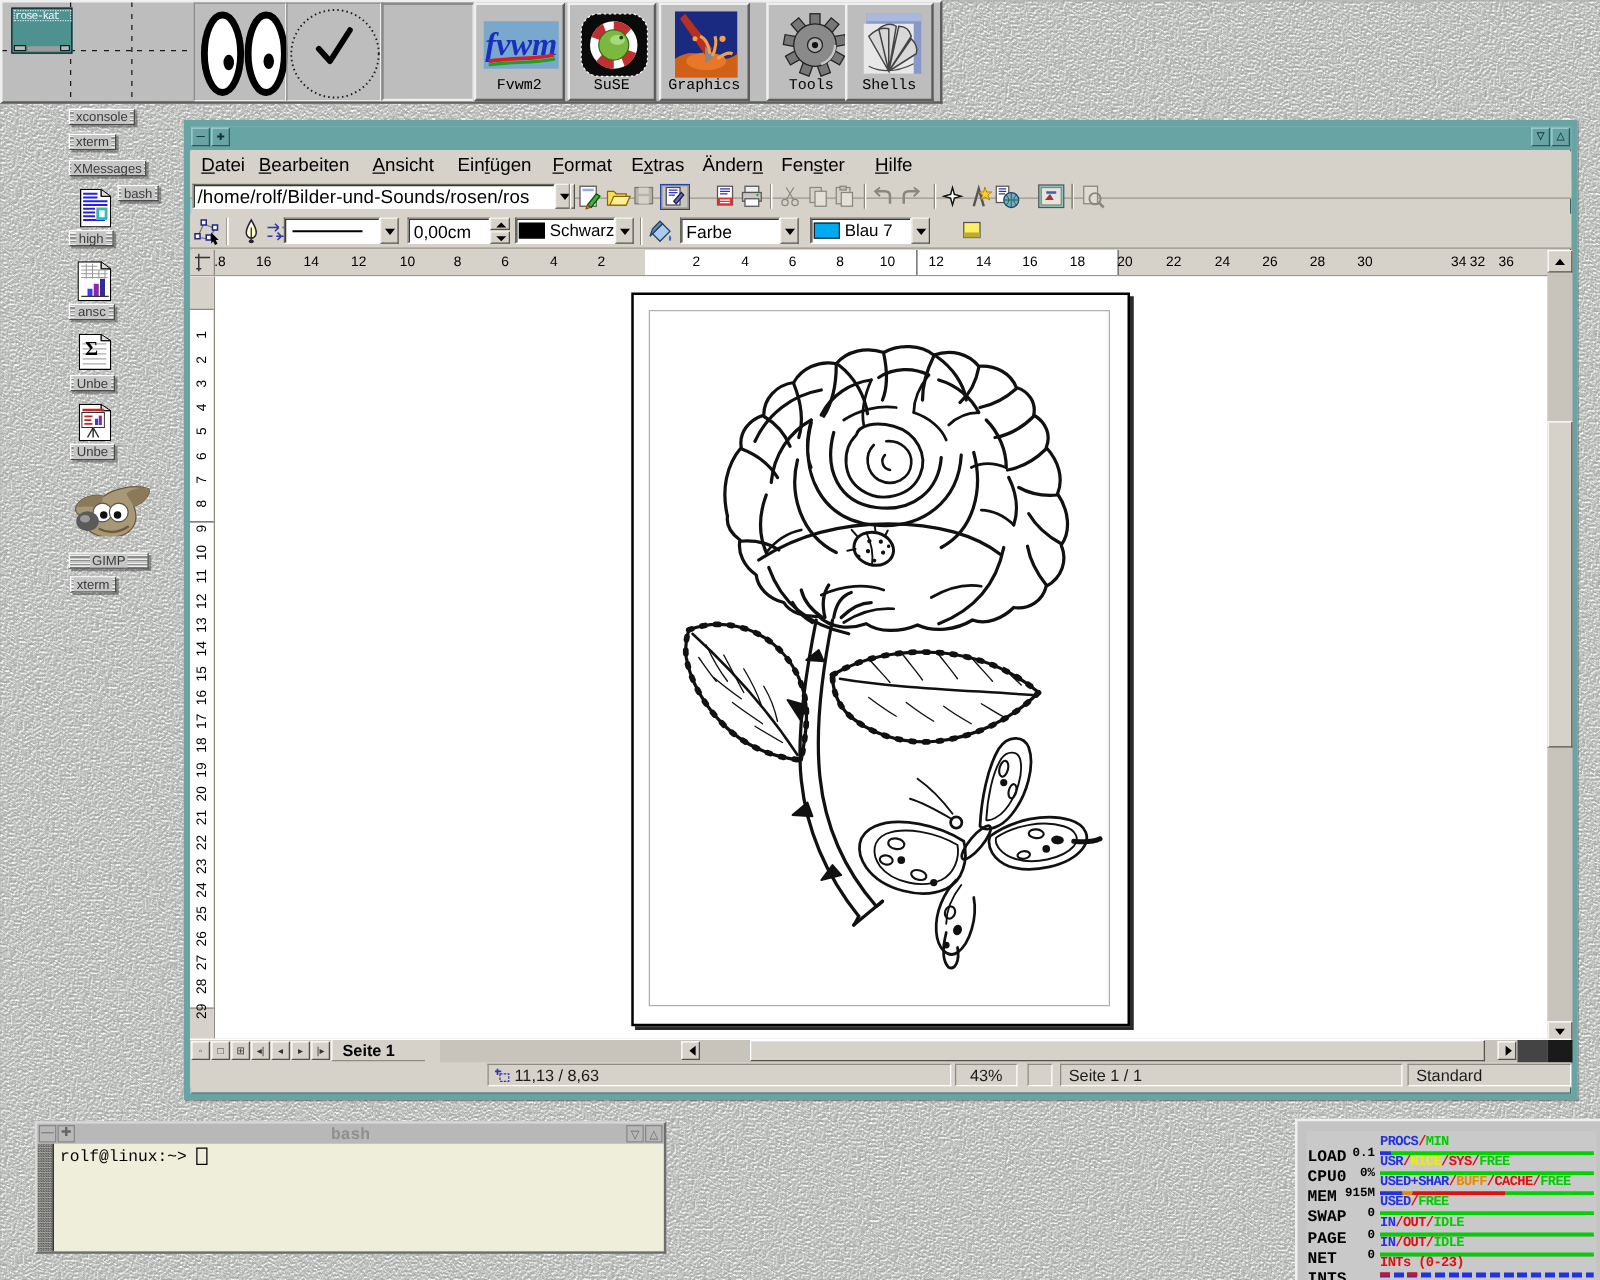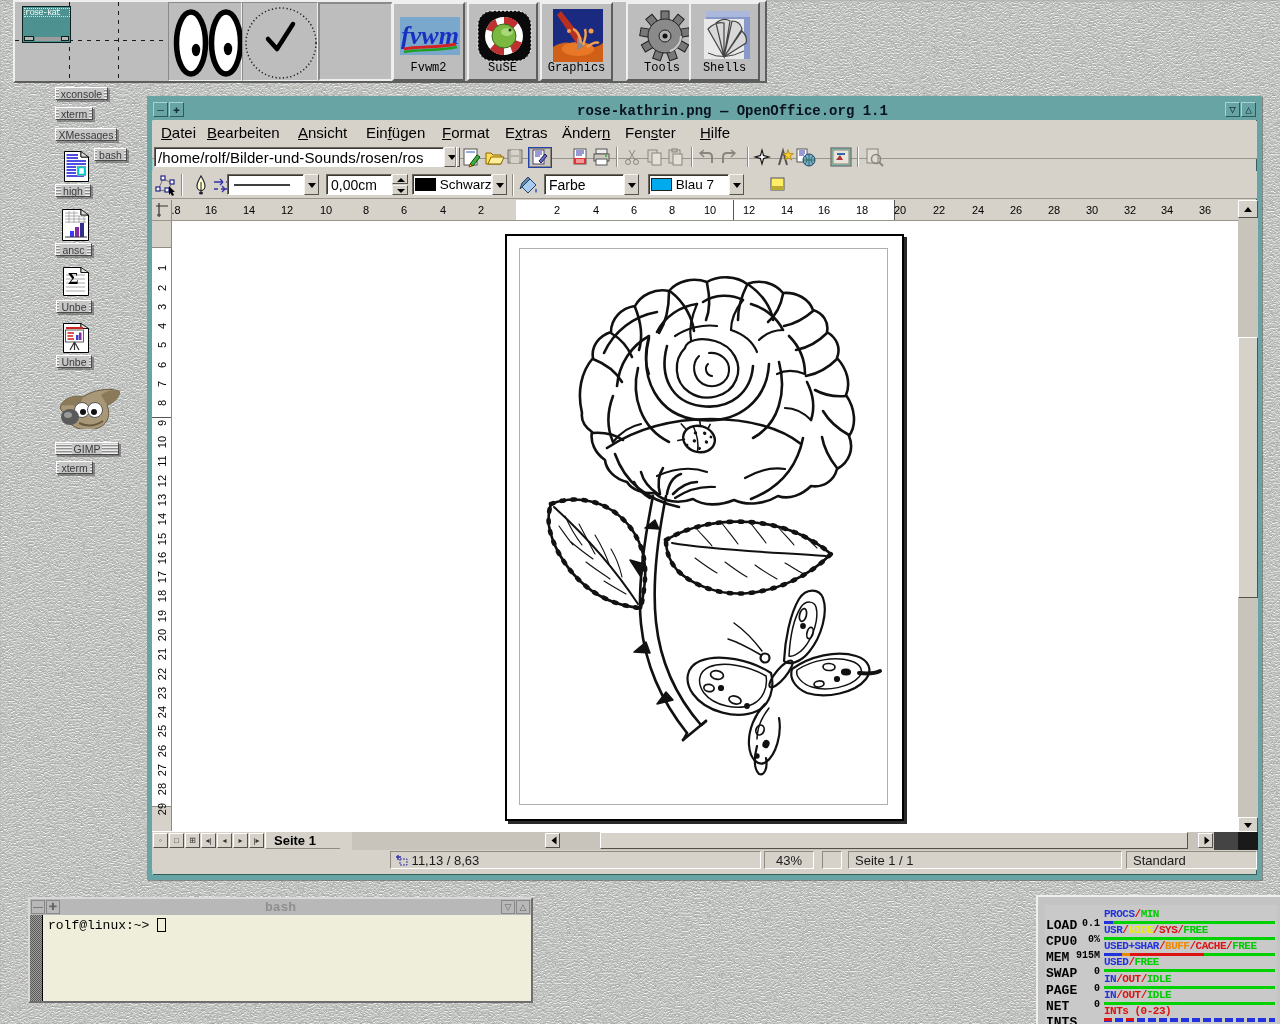--- a/index.html
+++ b/index.html
@@ -1,18 +1,18 @@
 <!DOCTYPE html>
 <html><head><meta charset="utf-8"><style>
 html,body{margin:0;padding:0;width:1280px;height:1024px;overflow:hidden;background:#b9bcb4;font-family:"Liberation Sans",sans-serif;}
 *{box-sizing:border-box;}
 .abs{position:absolute;}
 #texture{position:absolute;left:0;top:0;z-index:0;}
 
-#panel{left:13px;top:0;width:754px;height:83px;background:#bdbdbd;border-top:2px solid #efefef;border-left:2px solid #efefef;border-right:2px solid #5e5e5e;border-bottom:2px solid #5e5e5e;z-index:5;}
+#panel{left:0;top:0;width:754px;height:83px;background:#bdbdbd;border-top:2px solid #efefef;border-left:2px solid #efefef;border-right:2px solid #5e5e5e;border-bottom:2px solid #5e5e5e;z-index:5;}
 .pbtn{position:absolute;top:0;height:79px;background:#bdbdbd;border-top:2px solid #efefef;border-left:2px solid #efefef;border-right:2px solid #5e5e5e;border-bottom:2px solid #5e5e5e;}
 .pbtn .lbl{position:absolute;bottom:4px;left:0;right:0;text-align:center;font-family:"Liberation Mono",monospace;font-size:12px;color:#000;}
 .dash-v{position:absolute;top:0;width:1px;height:79px;background-image:repeating-linear-gradient(to bottom,#1a1a1a 0 4px,transparent 4px 9px);}
 .dash-h{position:absolute;height:1px;background-image:repeating-linear-gradient(to right,#1a1a1a 0 4px,transparent 4px 9px);}
 
 .ilabel{position:absolute;background:repeating-linear-gradient(to bottom,#c6c6c6 0 1px,#efefef 1px 2px,#8f8f8f 2px 3px);border-top:1px solid #fff;border-left:1px solid #fff;border-right:1px solid #4a4a4a;border-bottom:1px solid #4a4a4a;box-shadow:2px 2px 0 rgba(60,60,60,.45);color:#3a3a3a;font-family:"Liberation Sans",sans-serif;font-size:10.5px;text-align:center;white-space:nowrap;overflow:hidden;z-index:4;height:13px;line-height:12px;}.ilabel b{font-weight:normal;background:#c6c6c6;padding:0 2px;display:inline-block;height:12px;}
 
 #oo{left:147px;top:96px;width:1115px;height:784px;z-index:6;background:#d6d2ca;border:5px solid #69a4a4;box-shadow:inset 1px 1px 0 #9ccccc, inset -1px -1px 0 #33615f, 1px 1px 0 rgba(40,40,40,.4);}
 #titlebar{position:absolute;left:0;top:0;width:100%;height:19px;background:#69a4a4;display:flex;}
 #titletext{position:absolute;left:56px;right:0;top:2px;text-align:center;font-family:"Liberation Mono",monospace;font-weight:bold;font-size:14px;color:#09131f;}
@@ -242,21 +242,20 @@
     <circle cx="37" cy="27" r="3" fill="#111"></circle>
   <ellipse cx="13" cy="32" rx="9" ry="8" fill="#5a5a5a"></ellipse>
   <ellipse cx="11" cy="30" rx="4" ry="3" fill="#9a9a9a"></ellipse>
   <path d="M22 38 Q34 44 46 36" stroke="#6a5a40" stroke-width="2" fill="none"></path>
 </svg>
 
 <div id="oo" class="abs">
   <div id="titlebar">
     <div class="tbtn" style="left:1px;">—</div>
     <div class="tbtn" style="left:17px;">✚</div>
-    <div id="titletext">rose-kathrin.png — OpenOffice.org 1.1</div>
     <div class="tbtn" style="right:17px;">▽</div>
     <div class="tbtn" style="right:1px;">△</div>
   </div>
   <div id="menubar">
     <span style="left:9px"><u>D</u>atei</span>
     <span style="left:55px"><u>B</u>earbeiten</span>
     <span style="left:146px"><u>A</u>nsicht</span>
     <span style="left:214px">Ein<u>f</u>ügen</span>
     <span style="left:290px"><u>F</u>ormat</span>
     <span style="left:353px">E<u>x</u>tras</span>
@@ -460,21 +459,21 @@
       <span class="hn" style="left:589px">12</span>
       <span class="hn" style="left:627px">14</span>
       <span class="hn" style="left:664px">16</span>
       <span class="hn" style="left:702px">18</span>
       <span class="hn" style="left:740px">20</span>
       <span class="hn" style="left:779px">22</span>
       <span class="hn" style="left:818px">24</span>
       <span class="hn" style="left:856px">26</span>
       <span class="hn" style="left:894px">28</span>
       <span class="hn" style="left:932px">30</span>
-      <span class="hn" style="left:970px">32</span>
+      <span class="hn" style="left:1022px">32</span>
       <span class="hn" style="left:1007px">34</span>
       <span class="hn" style="left:1045px">36</span>
   </div>
 
   <div class="abs" style="left:0px;top:120px;width:1086px;height:610px;background:#fff;overflow:hidden;" id="canvas">
     <div class="abs" style="left:353px;top:13px;width:399px;height:587px;background:#fff;border:2px solid #000;box-shadow:3px 3px 0 #2a2a2a;">
       <div class="abs" style="left:12px;top:12px;width:369px;height:557px;border:1px solid #b0b0b0;"></div>
       <svg class="abs" style="left:0;top:0;" width="395" height="583" viewBox="0 0 395 583" fill="none" stroke="#111" stroke-width="2.6" stroke-linecap="round" stroke-linejoin="round">
       <g>
 

